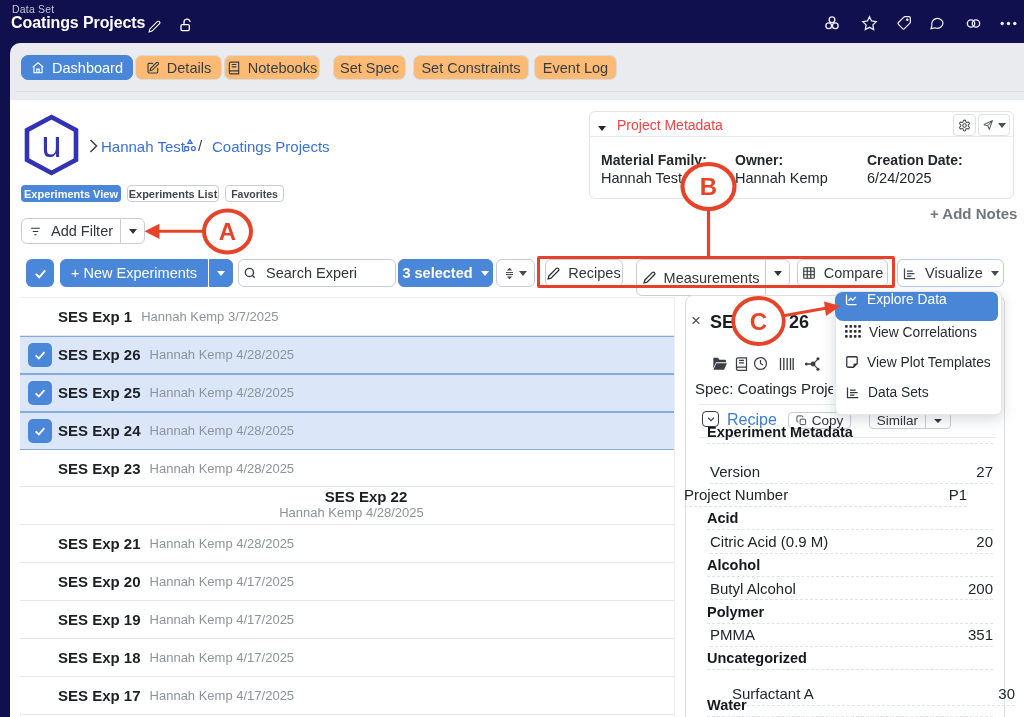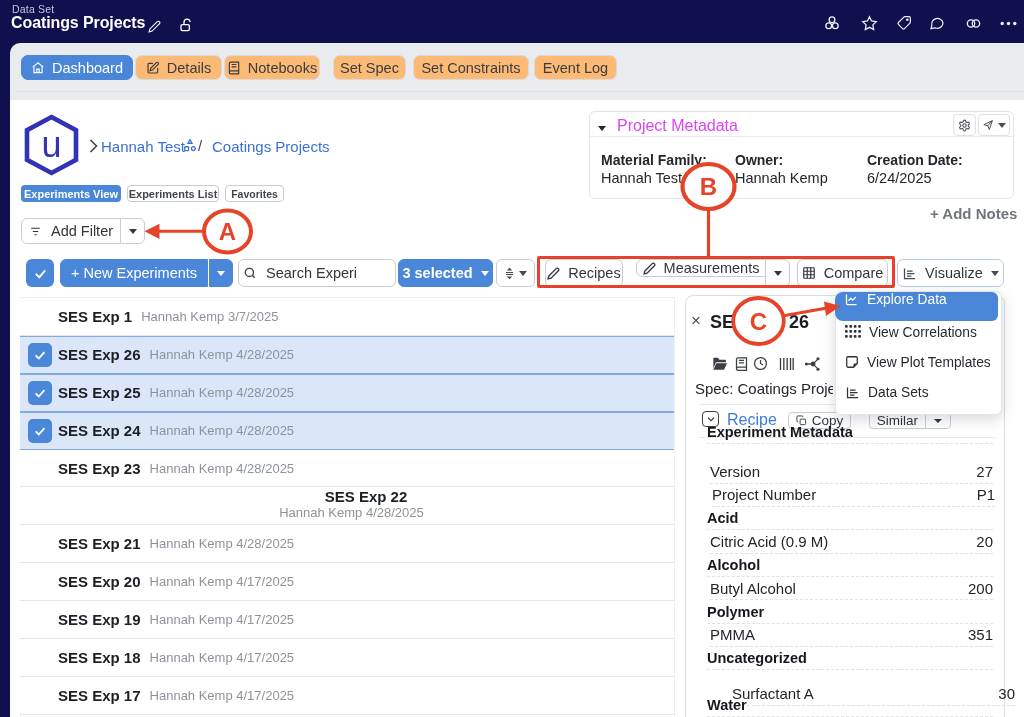--- a/index.html
+++ b/index.html
@@ -154,21 +154,21 @@
       <rect x="3.5" y="9.3" width="13" height="2"></rect>
       <rect x="3.5" y="13" width="13" height="2"></rect>
       <path d="M10 22.5 5 17.5h10Z"></path>
     </svg>
     <span class="caret" style="color:#454a52"></span>
   </div>
 
 <div class="abs btn" style="left:545px; top:259px; width:78px; height:28px; font-size:14.5px; gap:8px;"><svg width="13" height="13" viewBox="0 0 24 24" fill="none" stroke="#31363d" stroke-width="2.4">
       <path d="M17 3a2.8 2.8 0 1 1 4 4L7.5 20.5 2 22l1.5-5.5Z"></path>
     </svg>Recipes</div>
-<div class="abs btn" style="left:636px; top:259px; width:130px; height:18px; border-radius:6px 0 0 6px; font-size:14.5px; gap:8px;"><svg width="13" height="13" viewBox="0 0 24 24" fill="none" stroke="#31363d" stroke-width="2.4">
+<div class="abs btn" style="left:636px; top:259px; width:130px; height:37px; border-radius:6px 0 0 6px; font-size:14.5px; gap:8px;"><svg width="13" height="13" viewBox="0 0 24 24" fill="none" stroke="#31363d" stroke-width="2.4">
       <path d="M17 3a2.8 2.8 0 1 1 4 4L7.5 20.5 2 22l1.5-5.5Z"></path>
     </svg>Measurements</div>
 <div class="abs btn" style="left:765px; top:259px; width:25px; height:28px; border-radius:0 6px 6px 0;">
     <span class="caret"></span>
   </div>
 <div class="abs btn" style="left:797px; top:259px; width:91px; height:28px; font-size:14.5px; gap:8px;"><svg width="14" height="14" viewBox="0 0 24 24" fill="none" stroke="#31363d" stroke-width="2">
       <rect x="3" y="3" width="18" height="18" rx="1.5"></rect>
       <path d="M3 9h18M3 15h18M9 3v18M15 3v18"></path>
     </svg>Compare</div>
 <div class="abs btn" style="left:897px; top:259px; width:107px; height:28px; border-color:#b7cdeb; font-size:14.5px; gap:8px;"><svg width="15" height="15" viewBox="0 0 24 24" fill="none" stroke="#454a52" stroke-width="2">
@@ -235,21 +235,21 @@
       <span class="rdate">Hannah Kemp 4/17/2025</span>
     </div>
     <div class="row" style="top:677.0px; height:37.9px;">
       <span class="rname">SES Exp 17</span>
       <span class="rdate">Hannah Kemp 4/17/2025</span>
     </div>
   </div>
 
 <div class="abs card"></div>
 <div class="abs" style="left:598px; top:117px; color:#23262b;"><span class="caret" style="border-top-color:#23262b;"></span></div>
-<div class="abs" style="left:617px; top:117px; font-size:16px; color:#d946ef;text-align:center;">Project Metadata</div>
+<div class="abs" style="left:617px; top:117px; font-size:14px; color:#ef4444;text-align:center;">Project Metadata</div>
 <div class="abs btn" style="left:953px; top:114px; width:23px; height:22px; border-radius:4px; border-color:#dfe1e5;">
     <svg width="13" height="13" viewBox="0 0 24 24" fill="none" stroke="#4a4f57" stroke-width="2">
       <circle cx="12" cy="12" r="3.2"></circle>
       <path d="M12.22 2h-.44a2 2 0 0 0-2 2v.18a2 2 0 0 1-1 1.73l-.43.25a2 2 0 0 1-2 0l-.15-.08a2 2 0 0 0-2.73.73l-.22.38a2 2 0 0 0 .73 2.73l.15.1a2 2 0 0 1 1 1.72v.51a2 2 0 0 1-1 1.74l-.15.09a2 2 0 0 0-.73 2.73l.22.38a2 2 0 0 0 2.73.73l.15-.08a2 2 0 0 1 2 0l.43.25a2 2 0 0 1 1 1.73V20a2 2 0 0 0 2 2h.44a2 2 0 0 0 2-2v-.18a2 2 0 0 1 1-1.73l.43-.25a2 2 0 0 1 2 0l.15.08a2 2 0 0 0 2.73-.73l.22-.39a2 2 0 0 0-.73-2.73l-.15-.08a2 2 0 0 1-1-1.74v-.5a2 2 0 0 1 1-1.74l.15-.09a2 2 0 0 0 .73-2.73l-.22-.38a2 2 0 0 0-2.73-.73l-.15.08a2 2 0 0 1-2 0l-.43-.25a2 2 0 0 1-1-1.73V4a2 2 0 0 0-2-2Z"></path>
     </svg>
   </div>
 <div class="abs btn" style="left:978px; top:114px; width:32px; height:22px; border-radius:4px; border-color:#dfe1e5; gap:4px;">
     <svg width="12" height="12" viewBox="0 0 24 24" fill="none" stroke="#4a4f57" stroke-width="2">
       <path d="M3.7 11.3 20.7 3.3 14.7 21l-3.2-7.5Z"></path>
       <path d="M20.7 3.3 11.5 13.5"></path>
@@ -309,21 +309,21 @@
   </div>
 <div class="abs" style="left:699px; top:437px; width:297px; height:1px; background:#e7e9ec;"></div>
 <div id="prows">
     <div class="prow phead" style="top:421px; height:23.4px; left:707px; width:286px;">
       <span>Experiment Metadata</span>
     </div>
     <div class="prow" style="top:460.4px; height:23.4px; left:710px; width:283px;">
       <span>Version</span>
       <span class="val">27</span>
     </div>
-    <div class="prow" style="top:483.7px; height:23.4px; left:712px; width:283px;">
+    <div class="prow" style="top:483.7px; height:23.4px; left:684px; width:283px;">
       <span>Project Number</span>
       <span class="val">P1</span>
     </div>
     <div class="prow phead" style="top:507.1px; height:23.4px; left:707px; width:286px;">
       <span>Acid</span>
     </div>
     <div class="prow" style="top:530.4px; height:23.4px; left:710px; width:283px;">
       <span>Citric Acid (0.9 M)</span>
       <span class="val">20</span>
     </div>

